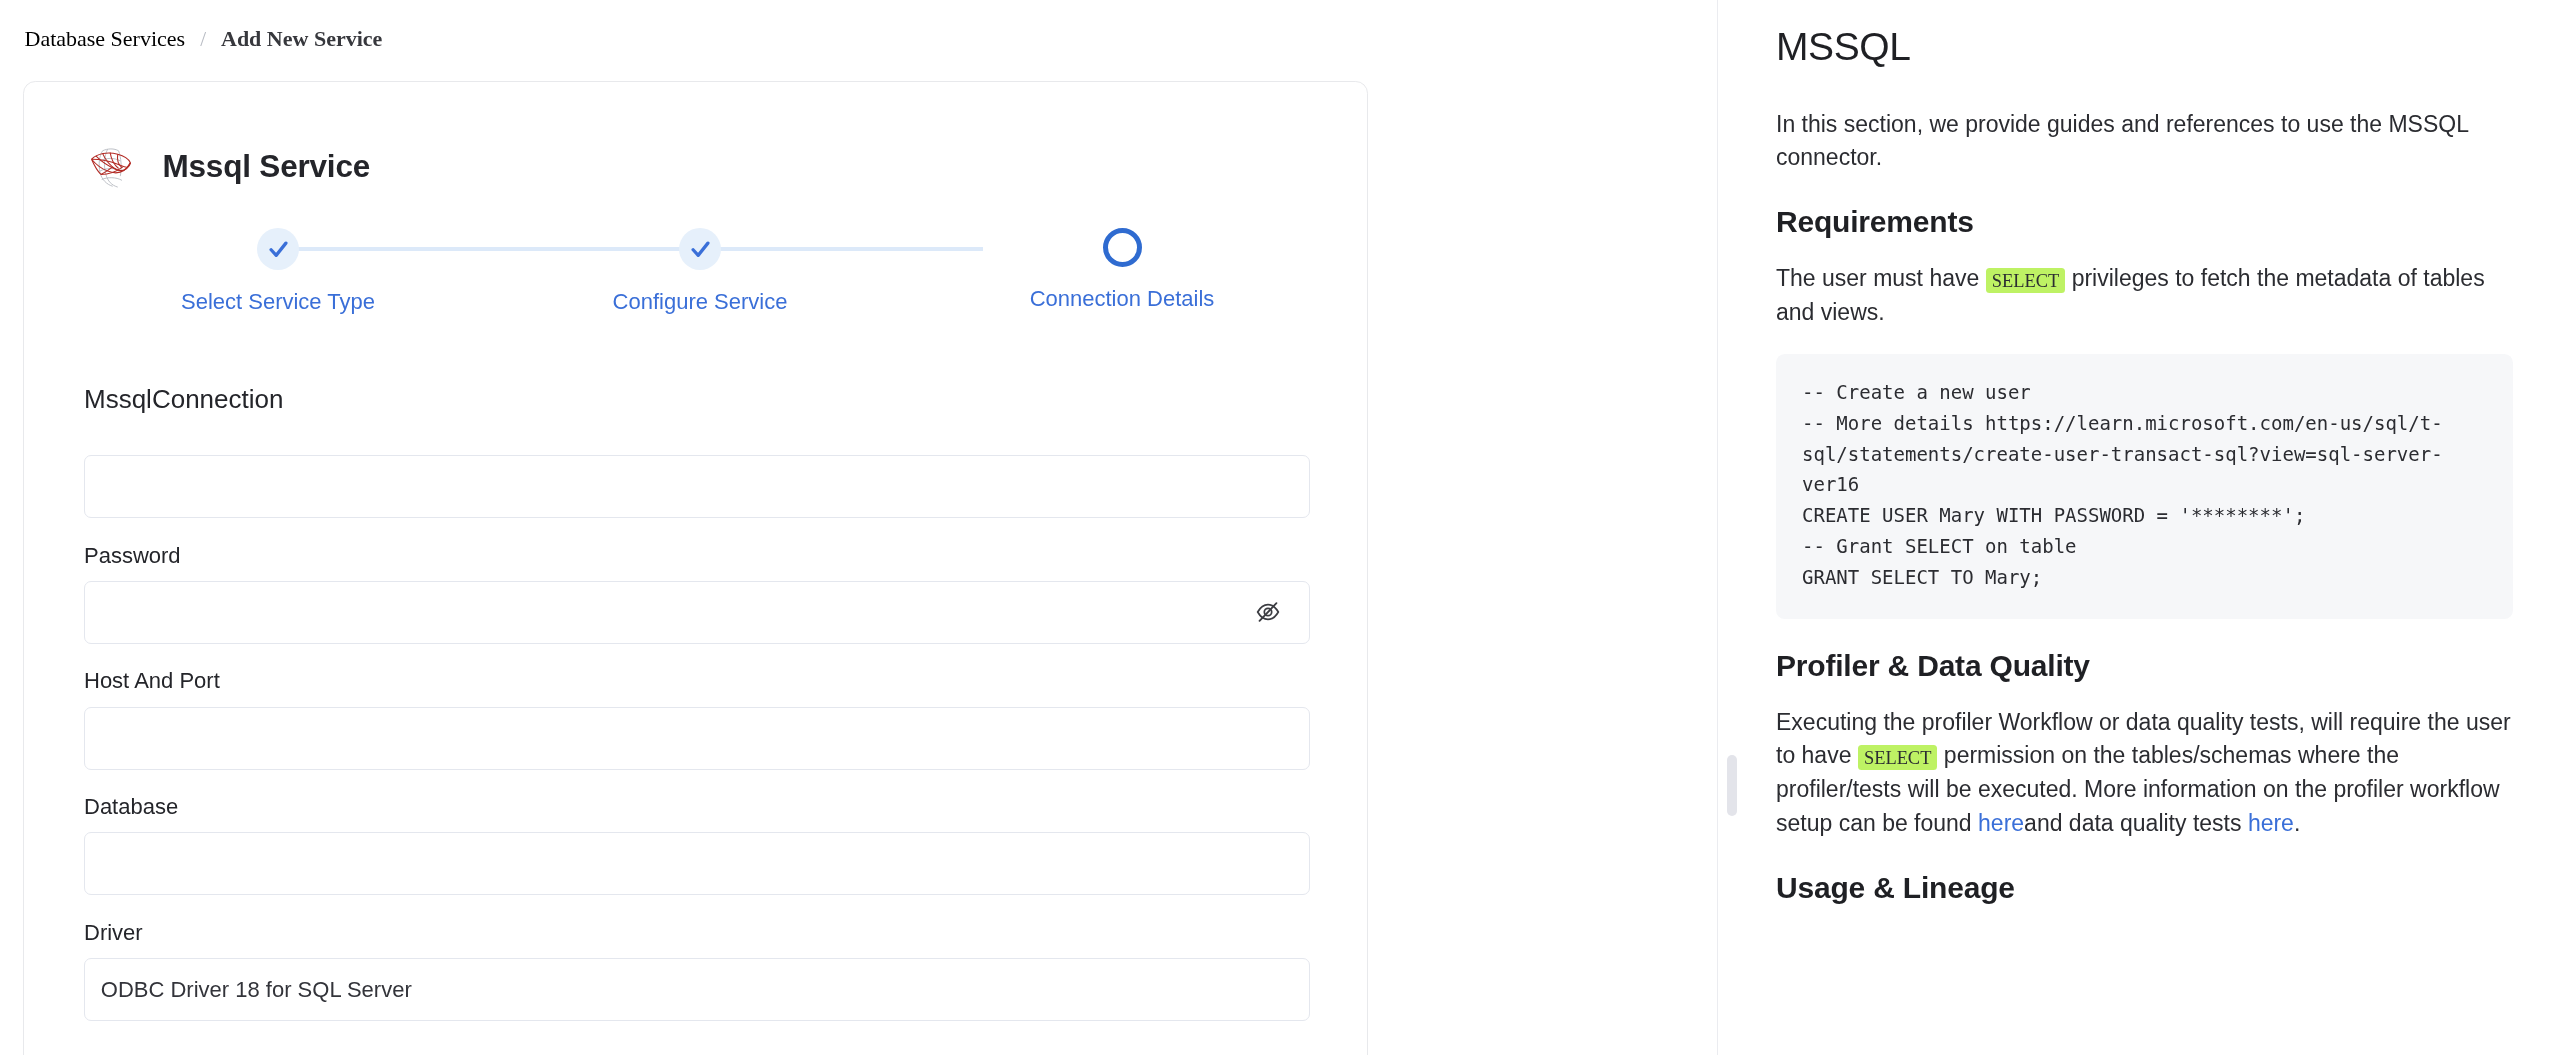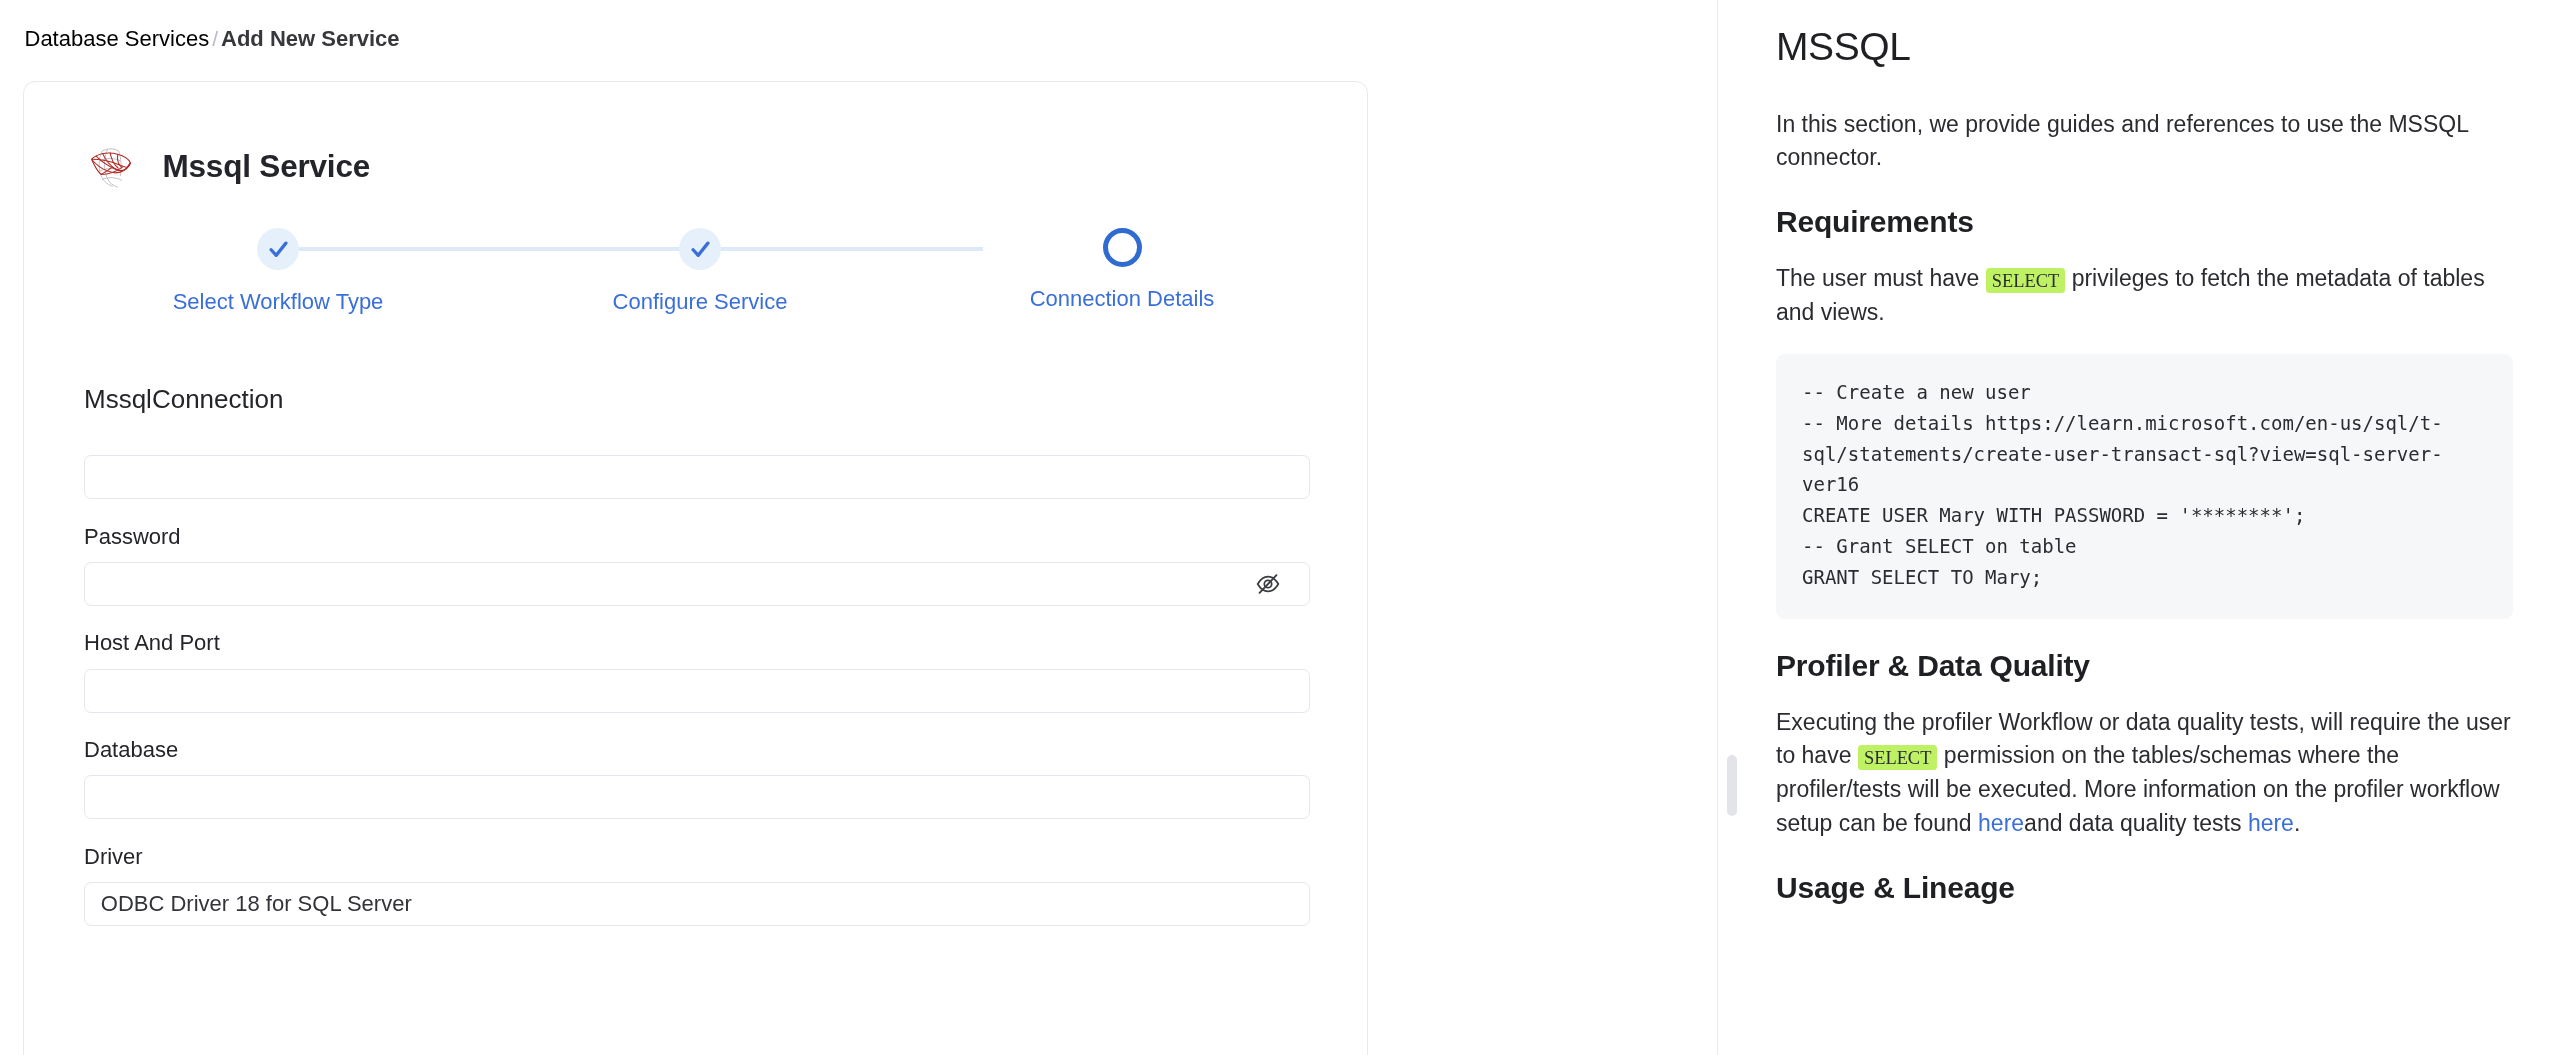--- a/index.html
+++ b/index.html
@@ -15,23 +15,24 @@
   .left-pane {
     position: relative;
     width: 1718px; height: 1056px;
     background: #ffffff;
     border-right: 1.8px solid #ebecf0;
     overflow: hidden;
   }
 
   .breadcrumb {
     display: flex; align-items: center;
-    gap: 3px;
+    gap: 15px;
     padding: 26px 0 0 24.5px;
     font-size: 22px;
+    font-family: Liberation Serif, serif;
   }
   .crumb-sep { color: #b6bac2; font-size: 21px; }
   .crumb-current { color: #37383d; font-weight: 600; text-align: center; }
 
   .card {
     position: absolute;
     left: 23px; top: 81px;
     width: 1345px; height: 1016px;
     background: #ffffff;
     border: 1.8px solid #e8e9ec;
@@ -88,21 +89,21 @@
     margin-bottom: 40px;
   }
   .field { margin-bottom: 24.5px; }
   .field-label {
     display: block;
     font-size: 22px; color: #24252a;
     margin-bottom: 12.3px;
   }
   .input-wrap { position: relative; }
   .text-input {
-    width: 1226px; height: 44px;
+    width: 1226px; height: 63px;
     border: 1.8px solid #e4e7ee;
     border-radius: 7px;
     background: #ffffff;
     font-family: "Liberation Sans", sans-serif;
     font-size: 22px; color: #33343a;
     padding: 0 15.8px;
     outline: none;
   }
   .text-input::placeholder { color: #b9bdc6; }
   .eye-btn {
@@ -219,21 +220,21 @@
         <div class="connector c1"></div>
         <div class="connector c2"></div>
         <div class="stepper-row">
 
           <div class="step">
             <div class="step-marker">
               <svg class="check-ico" viewBox="0 0 24 24">
                 <path d="M5 12.5 L10 18 L19.5 6" fill="none" stroke="#3a6fd8" stroke-width="3.2" stroke-linecap="round" stroke-linejoin="round"></path>
               </svg>
             </div>
-            <span class="step-label">Select Workflow Type</span>
+            <span class="step-label">Select Service Type</span>
           </div>
 
           <div class="step">
             <div class="step-marker">
               <svg class="check-ico" viewBox="0 0 24 24">
                 <path d="M5 12.5 L10 18 L19.5 6" fill="none" stroke="#3a6fd8" stroke-width="3.2" stroke-linecap="round" stroke-linejoin="round"></path>
               </svg>
             </div>
             <span class="step-label">Configure Service</span>
           </div>

